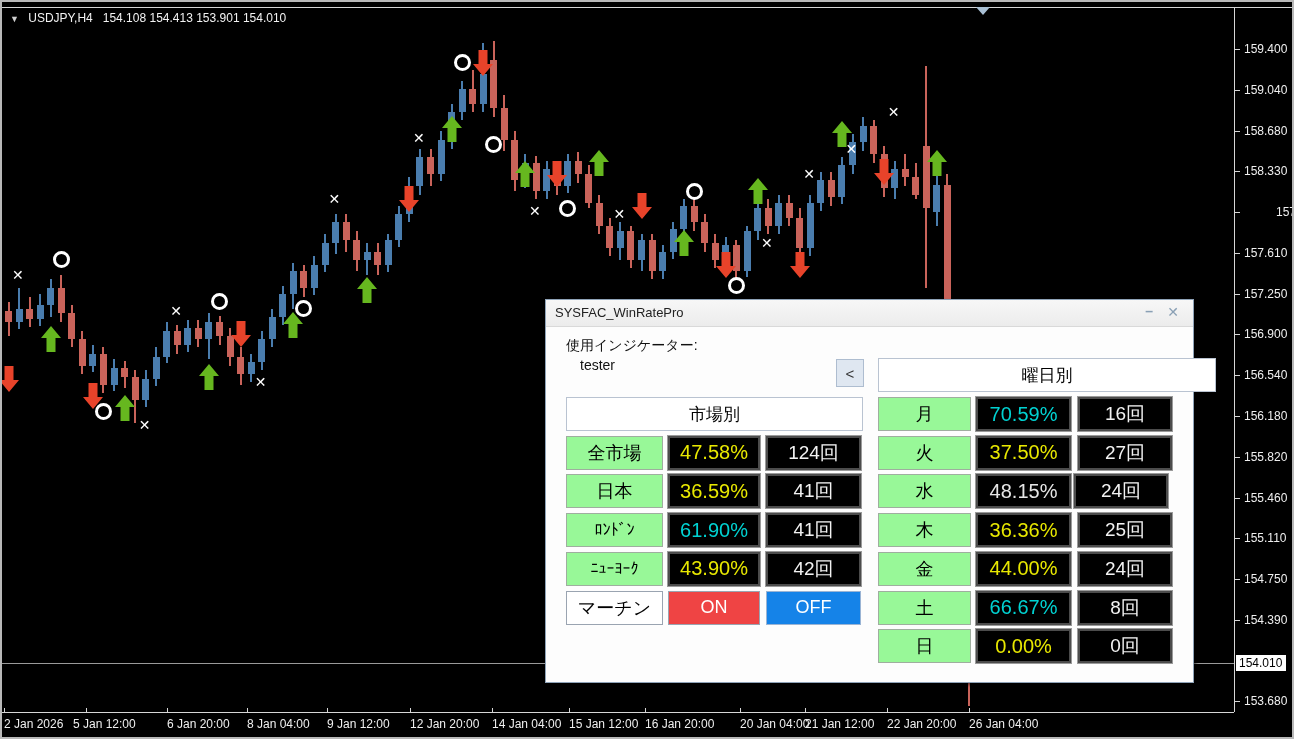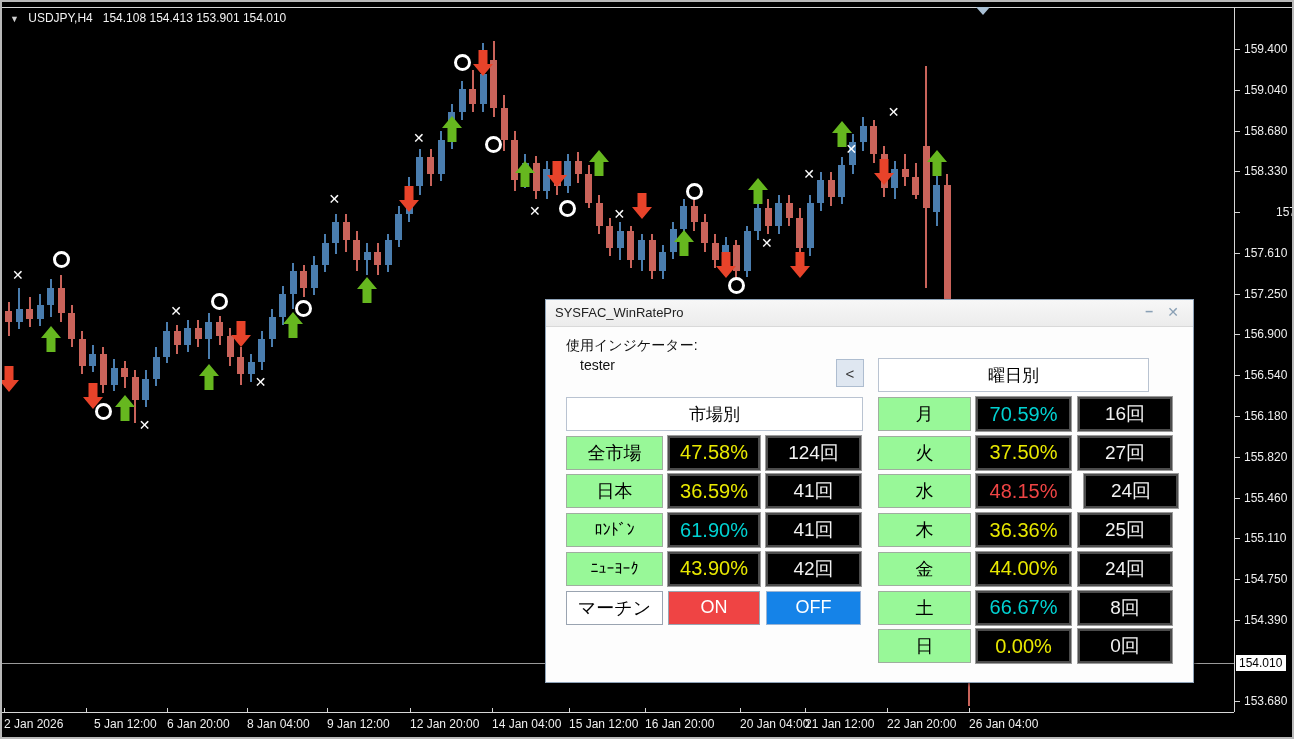--- a/index.html
+++ b/index.html
@@ -376,21 +376,21 @@
       <div class="plabel" style="top: 576.635px;">154.750</div>
       <div class="ptick" style="top: 617.639px;"></div>
       <div class="plabel" style="top: 617.639px;">154.390</div>
       <div class="ptick" style="top: 698.508px;"></div>
       <div class="plabel" style="top: 698.508px;">153.680</div>
     </div>
   <div id="time-axis">
       <div class="ttick" style="left: 2px;"></div>
       <div class="tlabel" style="left: 2px;">2 Jan 2026</div>
       <div class="ttick" style="left: 84px;"></div>
-      <div class="tlabel" style="left: 92px;">5 Jan 12:00</div>
+      <div class="tlabel" style="left: 71px;">5 Jan 12:00</div>
       <div class="ttick" style="left: 165px;"></div>
       <div class="tlabel" style="left: 165px;">6 Jan 20:00</div>
       <div class="ttick" style="left: 245px;"></div>
       <div class="tlabel" style="left: 245px;">8 Jan 04:00</div>
       <div class="ttick" style="left: 325px;"></div>
       <div class="tlabel" style="left: 325px;">9 Jan 12:00</div>
       <div class="ttick" style="left: 408px;"></div>
       <div class="tlabel" style="left: 408px;">12 Jan 20:00</div>
       <div class="ttick" style="left: 490px;"></div>
       <div class="tlabel" style="left: 490px;">14 Jan 04:00</div>
@@ -413,21 +413,21 @@
       <div id="panel-title">SYSFAC_WinRatePro</div>
       <div id="btn-min">–</div>
       <div id="btn-close">✕</div>
     </div>
 
     <div id="indicator-label">使用インジケーター:</div>
     <div id="indicator-name">tester</div>
     <div id="back-btn">&lt;</div>
 
     <div class="wbox" style="left:20px;top:97px;width:297px;height:34px;">市場別</div>
-    <div class="wbox" style="left:332px;top:58px;width:271px;height:34px;text-align:right;">曜日別</div>
+    <div class="wbox" style="left:332px;top:58px;width:338px;height:34px;text-align:right;">曜日別</div>
 
     <div class="tcol" id="market-table"></div>
     <div class="tcol" id="weekday-table"></div>
   <div class="trow" style="top: 135.7px; left: 20px;">
         <div class="cell lab" style="width: 97px; margin-right: 5px;">全市場</div>
         <div class="cell val" style="width: 92px; margin-right: 6px; color: rgb(232, 232, 0);">47.58%</div>
         <div class="cell cnt" style="width: 95px; margin-right: 7px;">124回</div>
       </div>
       <div class="trow" style="top: 174.4px; left: 20px;">
         <div class="cell lab" style="width: 97px; margin-right: 5px;">日本</div>
@@ -454,21 +454,21 @@
         <div class="cell val" style="width: 95px; margin-right: 7px; color: rgb(0, 210, 210);">70.59%</div>
         <div class="cell cnt" style="width: 94px; margin-right: 0px;">16回</div>
       </div>
       <div class="trow" style="top: 135.7px; left: 332px;">
         <div class="cell lab" style="width: 93px; margin-right: 5px;">火</div>
         <div class="cell val" style="width: 95px; margin-right: 7px; color: rgb(232, 232, 0);">37.50%</div>
         <div class="cell cnt" style="width: 94px; margin-right: 0px;">27回</div>
       </div>
       <div class="trow" style="top: 174.4px; left: 332px;">
         <div class="cell lab" style="width: 93px; margin-right: 5px;">水</div>
-        <div class="cell val" style="width: 95px; margin-right: 13px; color: #ef4444;">48.15%</div>
+        <div class="cell val" style="width: 95px; margin-right: 3px; color: #e5e5e5;">48.15%</div>
         <div class="cell cnt" style="width: 94px; margin-right: 0px;">24回</div>
       </div>
       <div class="trow" style="top: 213.1px; left: 332px;">
         <div class="cell lab" style="width: 93px; margin-right: 5px;">木</div>
         <div class="cell val" style="width: 95px; margin-right: 7px; color: rgb(232, 232, 0);">36.36%</div>
         <div class="cell cnt" style="width: 94px; margin-right: 0px;">25回</div>
       </div>
       <div class="trow" style="top: 251.8px; left: 332px;">
         <div class="cell lab" style="width: 93px; margin-right: 5px;">金</div>
         <div class="cell val" style="width: 95px; margin-right: 7px; color: rgb(232, 232, 0);">44.00%</div>

